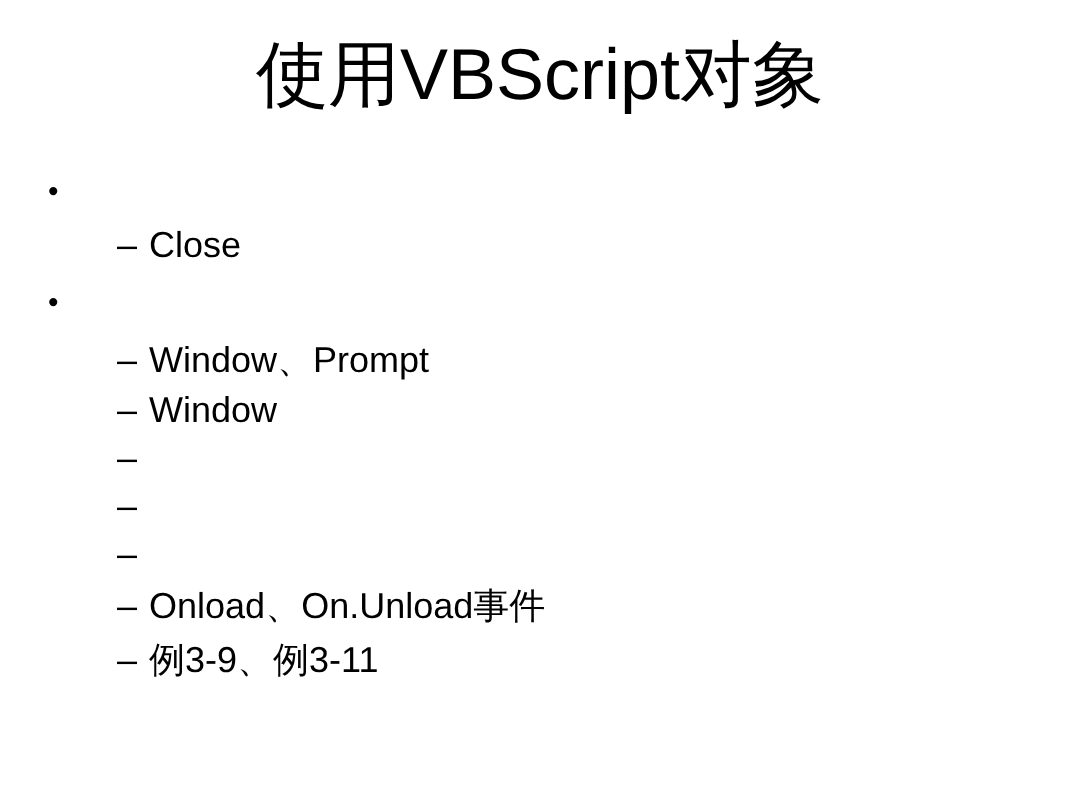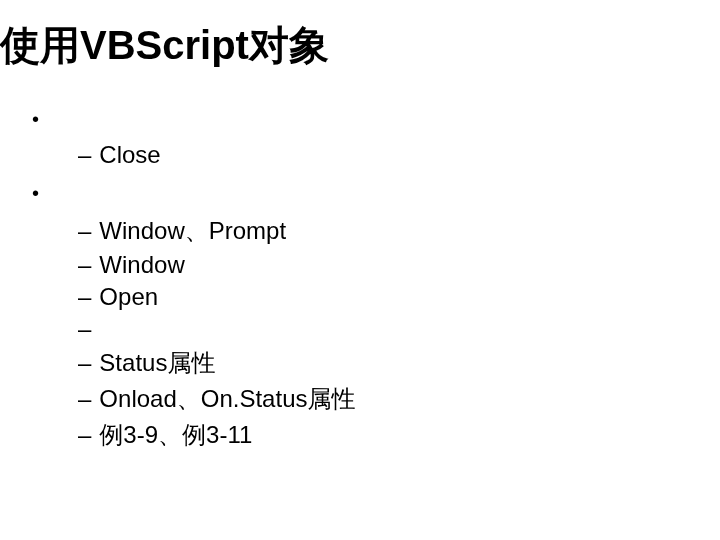--- a/index.html
+++ b/index.html
@@ -5,23 +5,23 @@
     * { margin: 0; padding: 0; box-sizing: border-box; }
     body {
       width: 720px;
       height: 540px;
       background: #ffffff;
       font-family: Arial, "Microsoft YaHei", SimSun, sans-serif;
       color: #000000;
       padding-top: 18px;
     }
     .title {
-      text-align: left;
-      font-size: 40px;
-      font-weight: bold;
+      text-align: center;
+      font-size: 48px;
+      font-weight: normal;
       margin-bottom: 38px;
     }
     .level1 {
       font-size: 28px;
       padding-left: 32px;
       margin-bottom: 10px;
       display: flex;
       align-items: baseline;
     }
     .level1 .bullet {
@@ -66,29 +66,27 @@
 <div class="level2">
   <span class="dash">–</span>
   <span>Window、Prompt</span>
 </div>
 <div class="level2">
   <span class="dash">–</span>
   <span>Window</span>
 </div>
 <div class="level2">
   <span class="dash">–</span>
-  <span>Open</span>
 </div>
 <div class="level2">
   <span class="dash">–</span>
 </div>
 <div class="level2">
   <span class="dash">–</span>
-  <span>Status属性</span>
 </div>
 <div class="level2">
   <span class="dash">–</span>
-  <span>Onload、On.Status属性</span>
+  <span>Onload、On.Unload事件</span>
 </div>
 <div class="level2">
   <span class="dash">–</span>
   <span>例3-9、例3-11</span>
 </div>
 
 </body></html>

